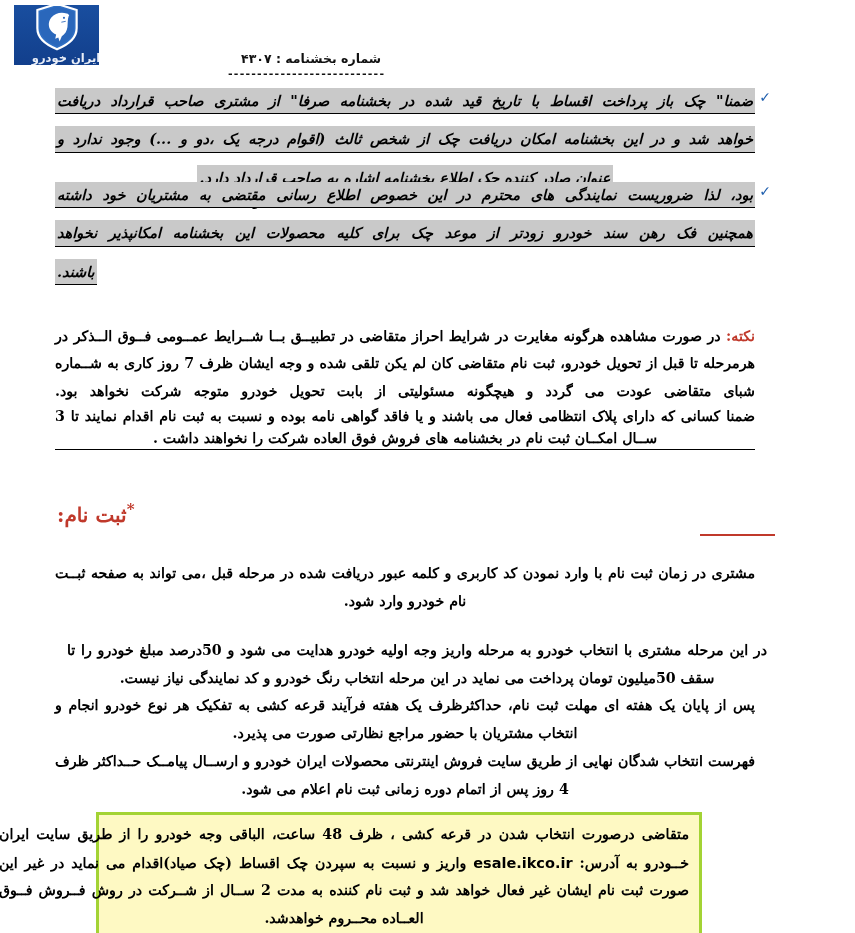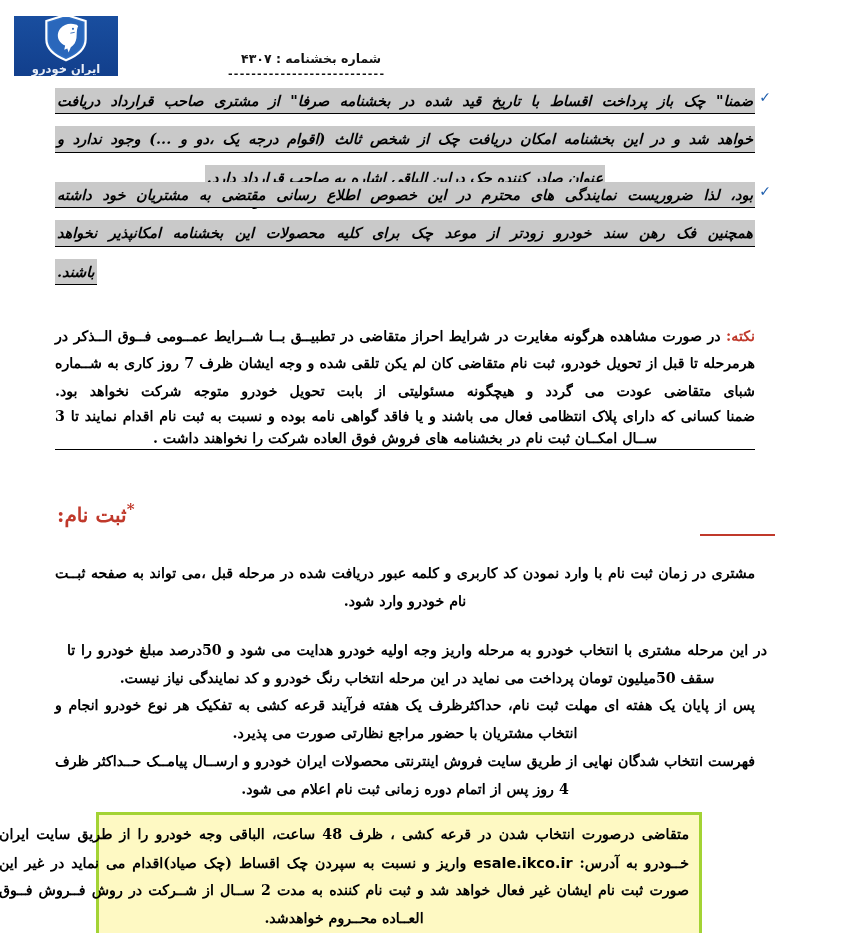--- a/index.html
+++ b/index.html
@@ -49,23 +49,23 @@
     font-family: "DejaVu Sans Mono", "Liberation Mono", monospace;
     font-size: 11px;
     letter-spacing: -0.8px;
     margin: 0px 0 1px 0;
     color: #111;
   }
 
   
   .logo-box {
     position: absolute;
-    top: 16px;
+    top: 5px;
     left: 14px;
-    width: 104px;
+    width: 85px;
     height: 60px;
     background: #15489a;
     background: linear-gradient(180deg, #194e9f 0%, #123f8c 100%);
     overflow: hidden;
   }
   .logo-shield-wrap {
     position: absolute;
     top: -2px;
     left: 50%;
     transform: translateX(-50%);
@@ -228,21 +228,21 @@
     </div>
     <div class="logo-word">ایران خودرو</div>
   </div>
 </div>
 
 <div class="bullet-block" style="top:88px;">
   <span class="bullet-check">✓</span>
   <div class="b-line justify">ضمنا" چک باز پرداخت اقساط با تاریخ قید شده در بخشنامه صرفا" از مشتری صاحب قرارداد دریافت</div>
   <div class="b-line justify">خواهد شد و در این بخشنامه امکان دریافت چک از شخص ثالث (اقوام درجه یک ،دو و ...) وجود ندارد و</div>
   <div class="b-line-wrap">
-    <div class="b-line">عنوان صادر کننده چک دراین الباقی اشاره به صاحب قرارداد دارد.</div>
+    <div class="b-line">عنوان صادر کننده چک اطلاع بخشنامه اشاره به صاحب قرارداد دارد.</div>
   </div>
 </div>
 
 <div class="bullet-block" style="top:182px;">
   <span class="bullet-check">✓</span>
   <div class="b-line justify">بود، لذا ضروریست نمایندگی های محترم در این خصوص اطلاع رسانی مقتضی به مشتریان خود داشته</div>
   <div class="b-line justify">همچنین  فک رهن سند خودرو زودتر از موعد چک برای کلیه محصولات این بخشنامه امکانپذیر نخواهد</div>
   <div class="b-line-wrap" style="text-align:left;">
     <div class="b-line">باشند.</div>
   </div>

